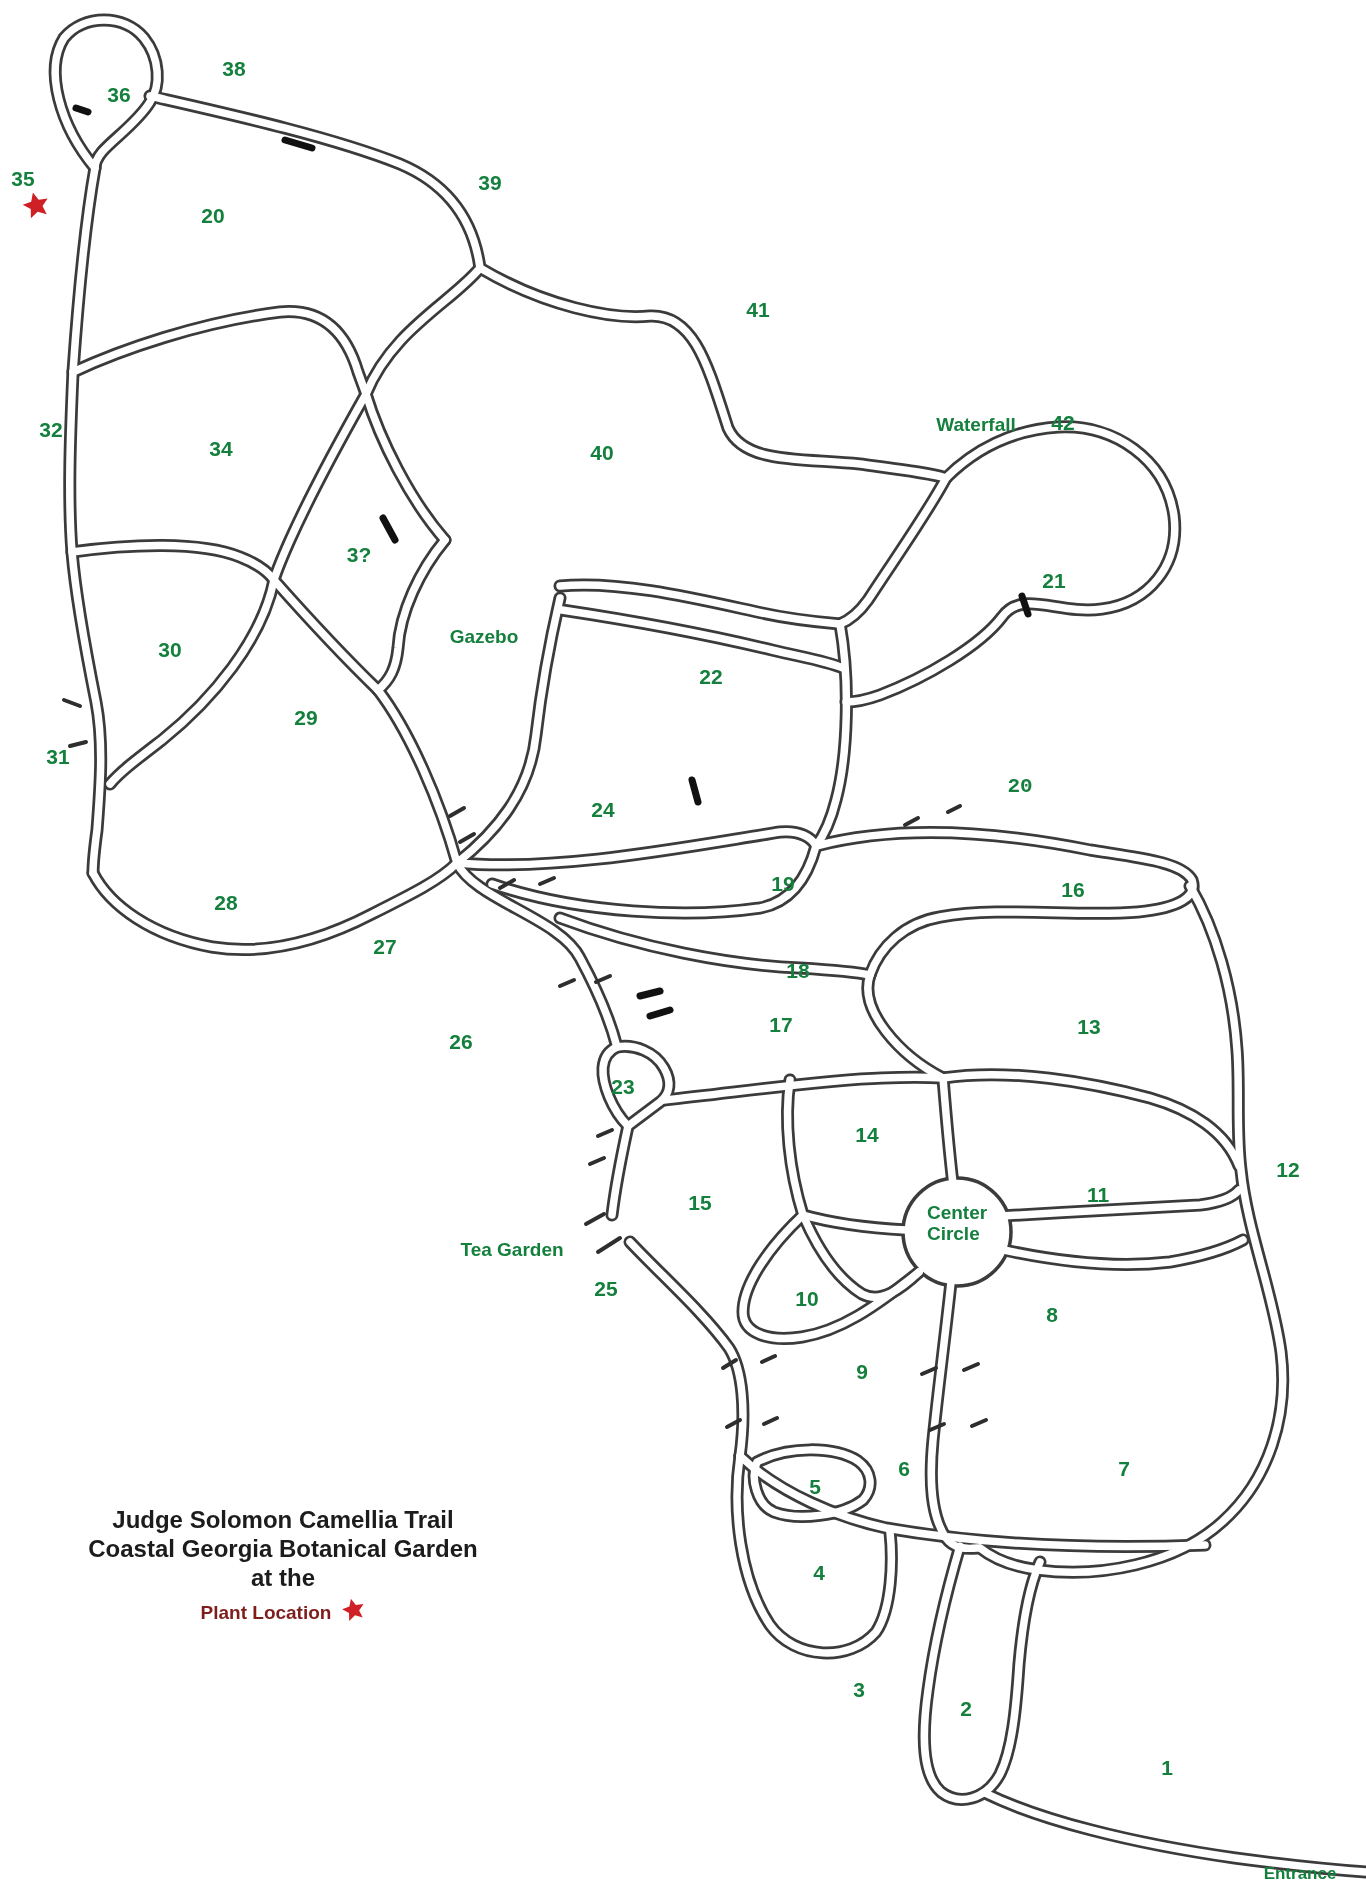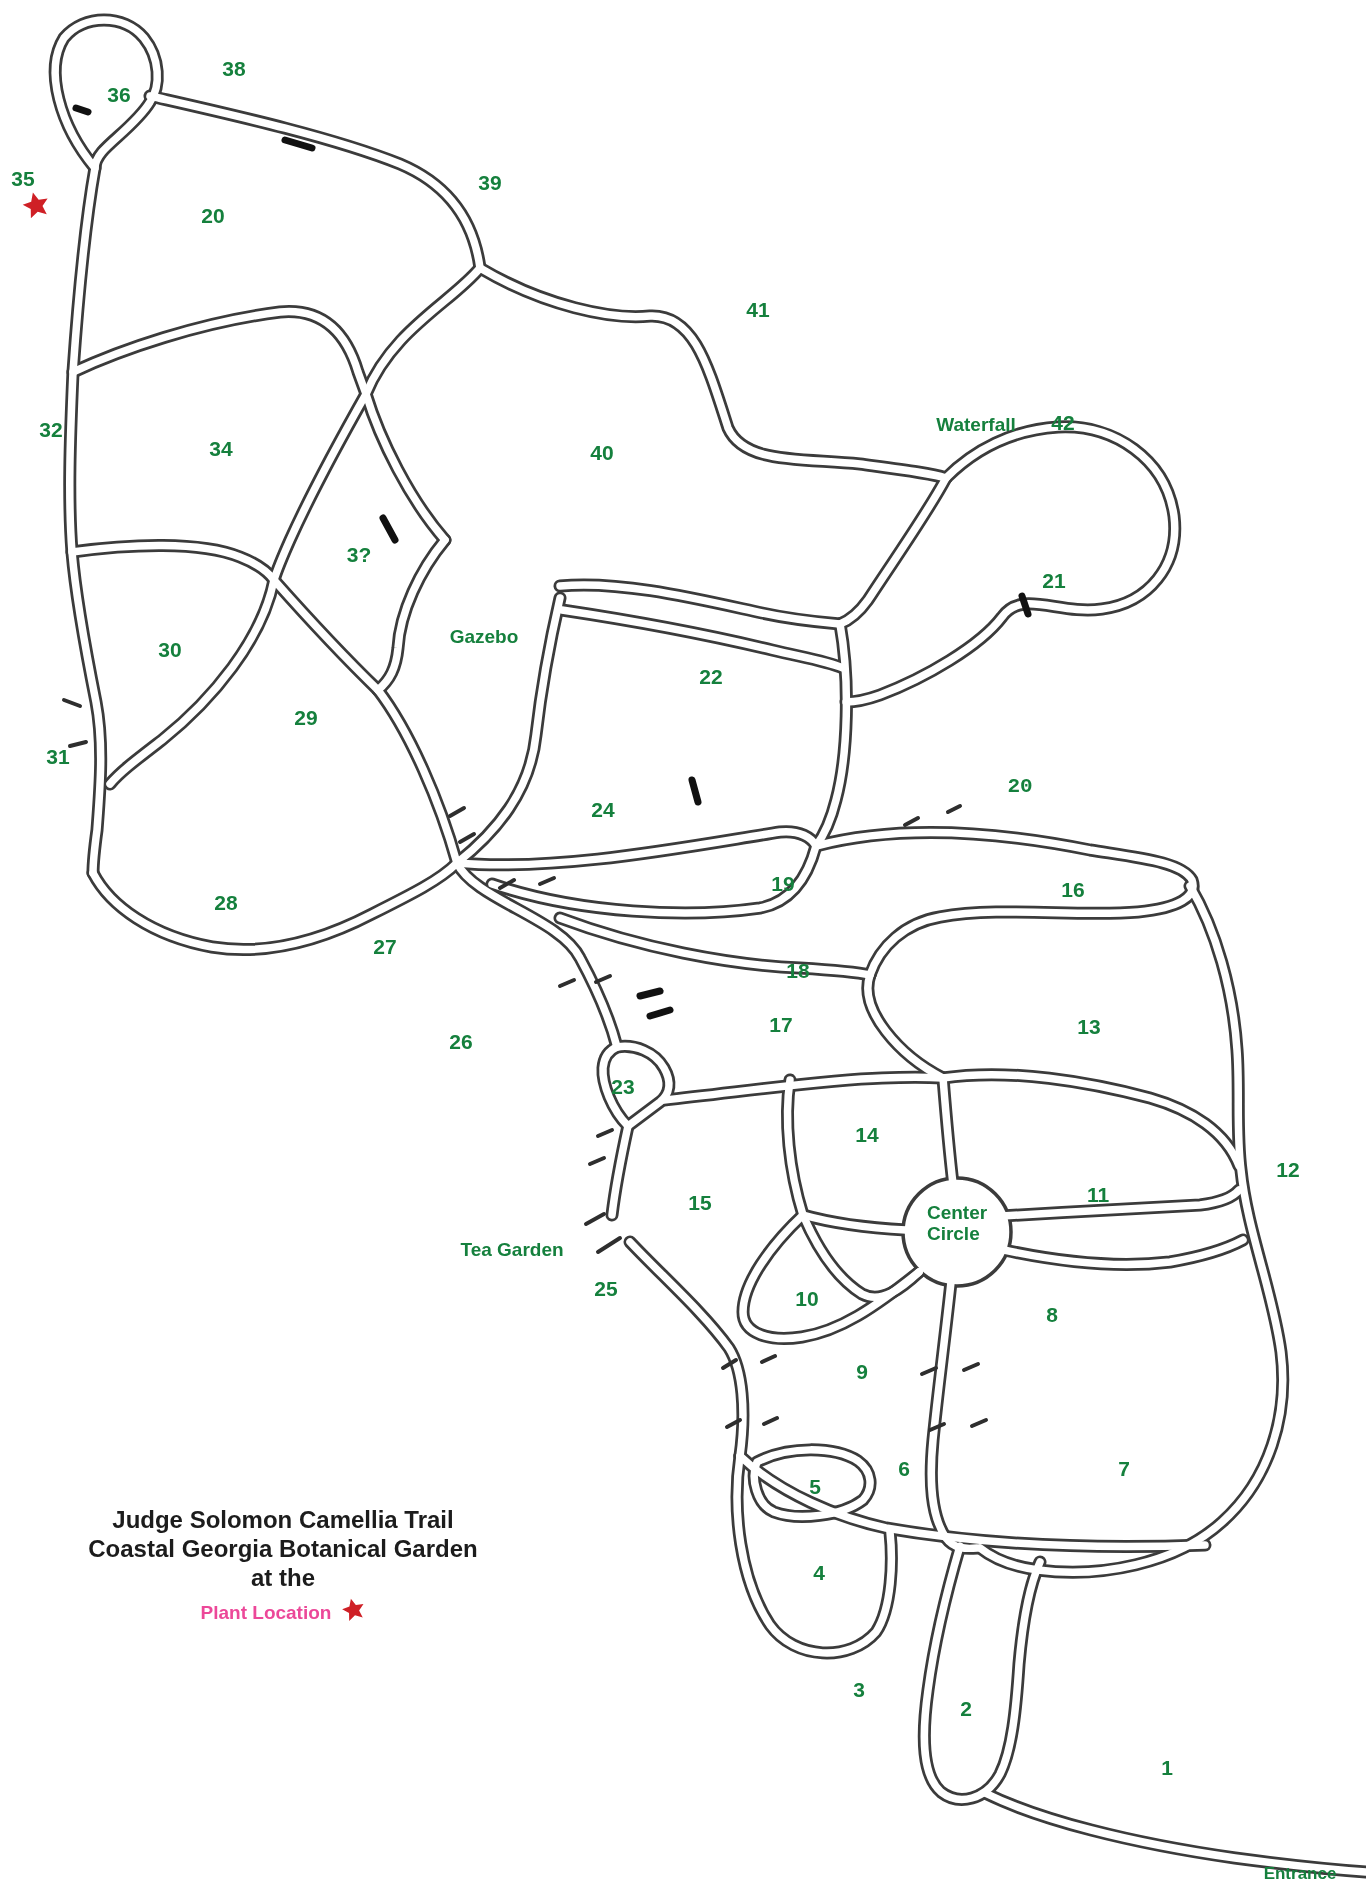--- a/index.html
+++ b/index.html
@@ -7,21 +7,21 @@
        font-family:"Liberation Sans",sans-serif;}
   #trails{position:absolute;left:0;top:0;}
   .lbl{position:absolute;transform:translate(-50%,-50%);font-weight:bold;color:#15803d;
        white-space:nowrap;line-height:1.08;}
   .num{font-size:21px;letter-spacing:0px;}
   .land{font-size:19px;}
   .cc{text-align:left;}
   #titleblock{position:absolute;left:283px;top:1548px;transform:translate(-50%,-50%);
       text-align:center;font-weight:bold;font-size:24px;color:#1c1c1c;line-height:29px;white-space:nowrap;}
   #plantloc{position:absolute;left:283px;top:1612px;transform:translate(-50%,-50%);
-      display:flex;align-items:center;gap:10px;font-weight:bold;font-size:19px;color:#ec4899;}
+      display:flex;align-items:center;gap:10px;font-weight:bold;font-size:19px;color:#7f1d1d;}
   .star{display:inline-block;}
 </style>
 </head>
 <body>
 
 <div id="map">
 
   <svg id="trails" width="1366" height="1890" viewBox="0 0 1366 1890">
     <g id="dark" fill="none" stroke="#3b3b3b" stroke-width="13" stroke-linecap="round" stroke-linejoin="round">
         <path d="M95,168 C60,126 44,70 64,38 C84,14 124,14 144,38 C160,58 161,86 150,102 C138,122 112,140 102,152 C97,158 95,162 95,168 Z"></path>

